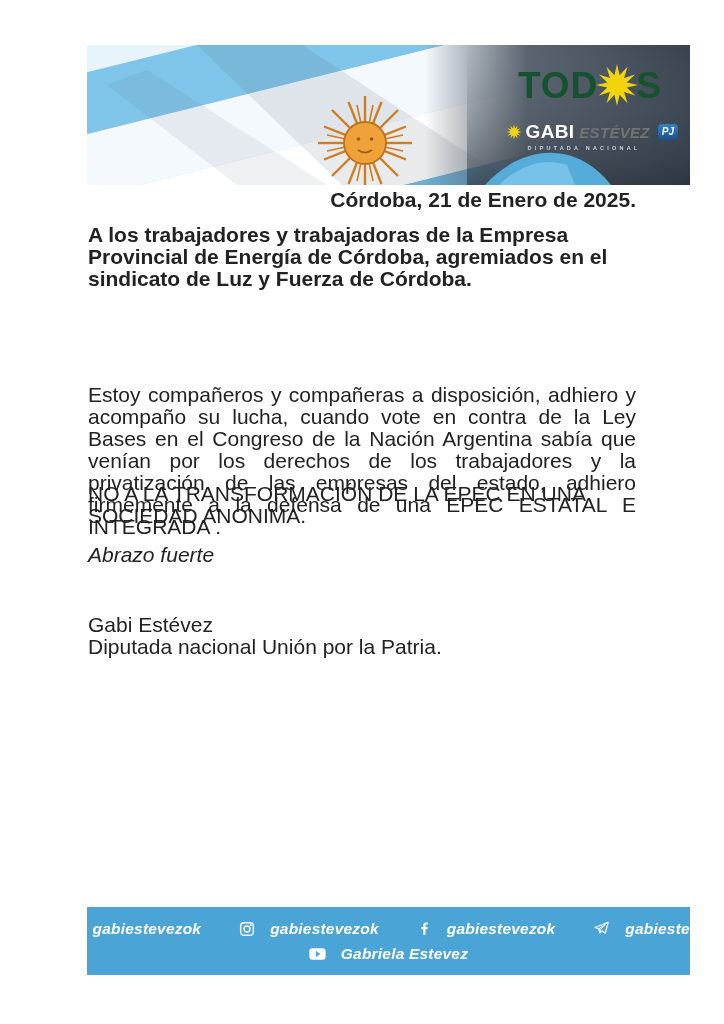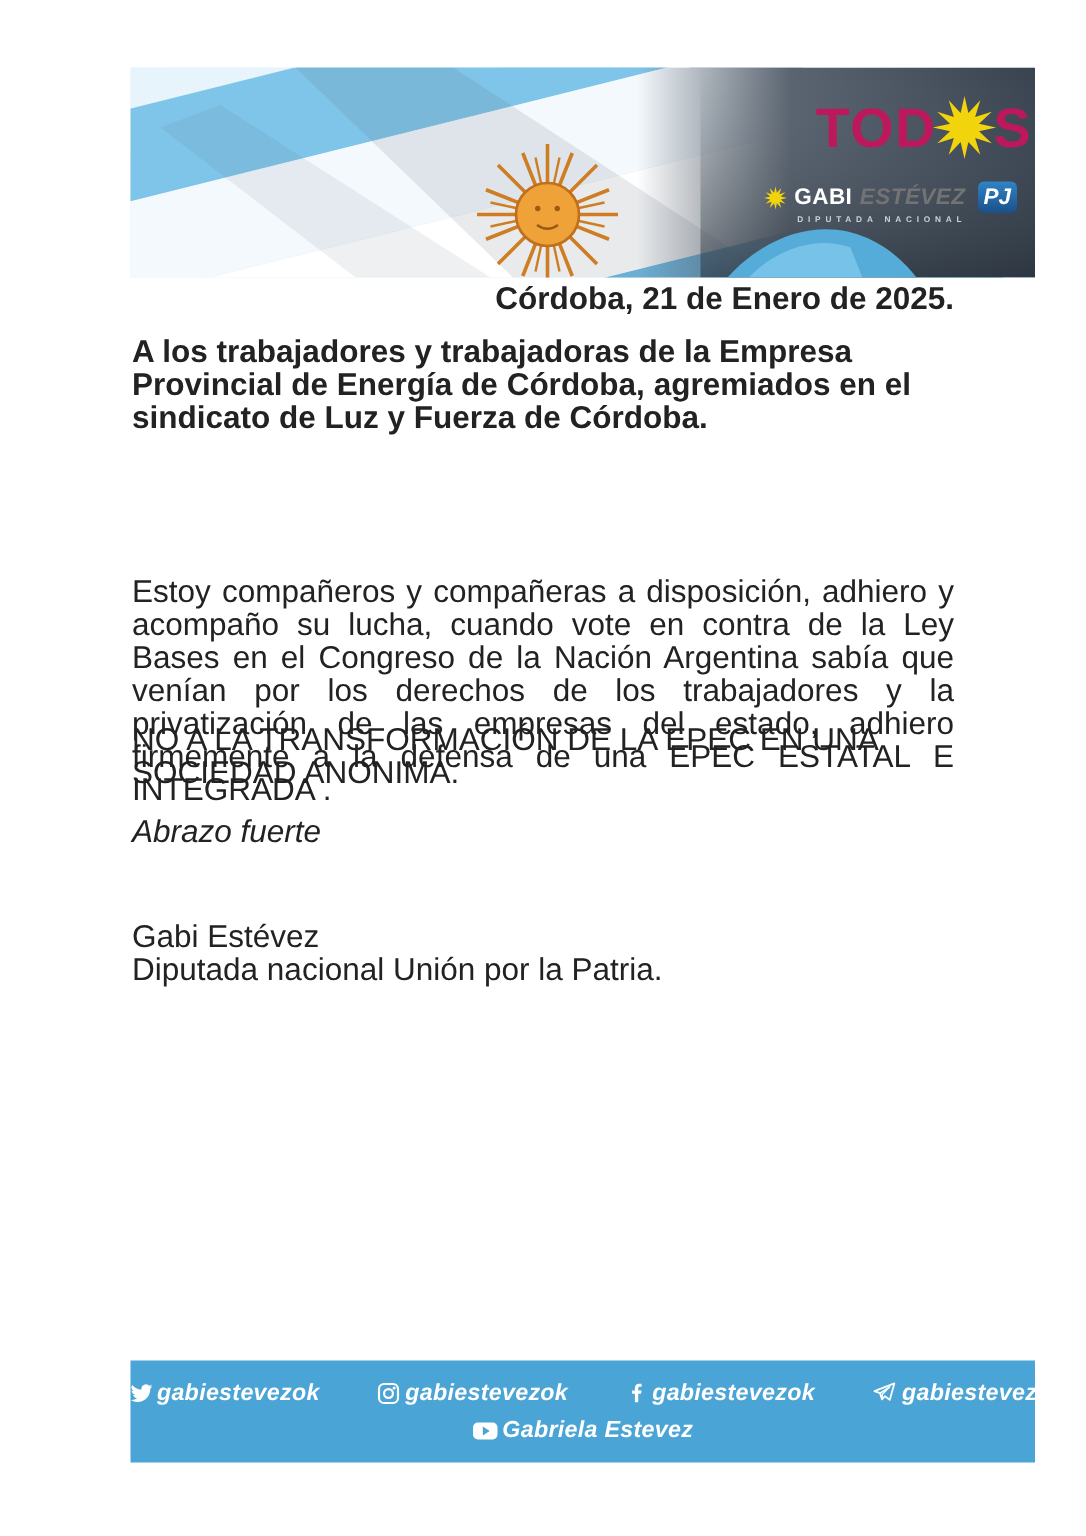--- a/index.html
+++ b/index.html
@@ -4,32 +4,32 @@
 <style>
   html,body{margin:0;padding:0;background:#ffffff;}
   .page{
     position:relative;width:724px;height:1024px;background:#ffffff;overflow:hidden;
     font-family:"Liberation Sans", sans-serif;color:#222;
   }
   
   .banner{position:absolute;left:87px;top:45px;width:603px;height:140px;}
   .banner svg.bg{position:absolute;left:0;top:0;width:100%;height:100%;display:block;}
   .todos-logo{
-    position:absolute;right:2px;top:18px;display:flex;align-items:center;
-    color:#be185d;font-weight:800;font-size:37px;letter-spacing:1px;line-height:1;
+    position:absolute;right:28px;top:18px;display:flex;align-items:center;
+    color:#14532d;font-weight:800;font-size:37px;letter-spacing:1px;line-height:1;
   }
   .todos-logo .sun-glyph{width:44px;height:44px;margin:0 -3px;}
   .brand{position:absolute;right:12px;top:76px;display:flex;flex-direction:column;align-items:center;}
   .brand-row{display:flex;align-items:center;gap:4px;}
   .brand-sun{width:16px;height:16px;}
-  .brand-first{color:#fff;font-weight:800;font-size:15px;letter-spacing:.3px;}
+  .brand-first{color:#fff;font-weight:800;font-size:19px;letter-spacing:.3px;}
   .brand-last{color:#737373;font-weight:800;font-size:15px;font-style:italic;letter-spacing:.3px;margin-left:1px;}
   .pj-badge{
     margin-left:4px;background:linear-gradient(180deg,#2f84c6,#1b4f8a);
-    color:#fff;font-weight:800;font-size:15px;font-style:italic;
+    color:#fff;font-weight:800;font-size:10px;font-style:italic;
     border-radius:4px;padding:3px 4px;line-height:1;
   }
   .brand-sub{
     margin-top:2px;align-self:flex-start;margin-left:22px;
     color:#c9d2da;font-size:5.5px;font-weight:700;letter-spacing:3.2px;
   }
   
   .txt{position:absolute;left:88px;width:548px;font-size:21px;line-height:22px;}
   .date-line{top:189px;text-align:right;font-weight:bold;}
   .recipient{top:224px;font-weight:bold;}
@@ -38,21 +38,21 @@
   .statement{top:483px;}
   .closing{top:544px;font-style:italic;}
   .sig-name{top:614px;}
   .sig-title{top:636px;}
   
   .footer{
     position:absolute;left:87px;top:907px;width:603px;height:68px;
     display:flex;flex-direction:column;justify-content:center;gap:7px;
   }
   .footer-row{display:flex;justify-content:center;align-items:center;gap:38px;}
-  .social{display:flex;align-items:center;gap:3px;color:#fff;cursor:pointer;}
+  .social{display:flex;align-items:center;gap:15px;color:#fff;cursor:pointer;}
   .social .label{font-style:italic;font-weight:700;font-size:15.5px;letter-spacing:.2px;}
   .social svg{display:block;}
 </style>
 </head>
 <body>
 
 <div class="page">
 
   <div class="banner">
     <svg class="bg" viewBox="0 0 603 140" preserveAspectRatio="none">

